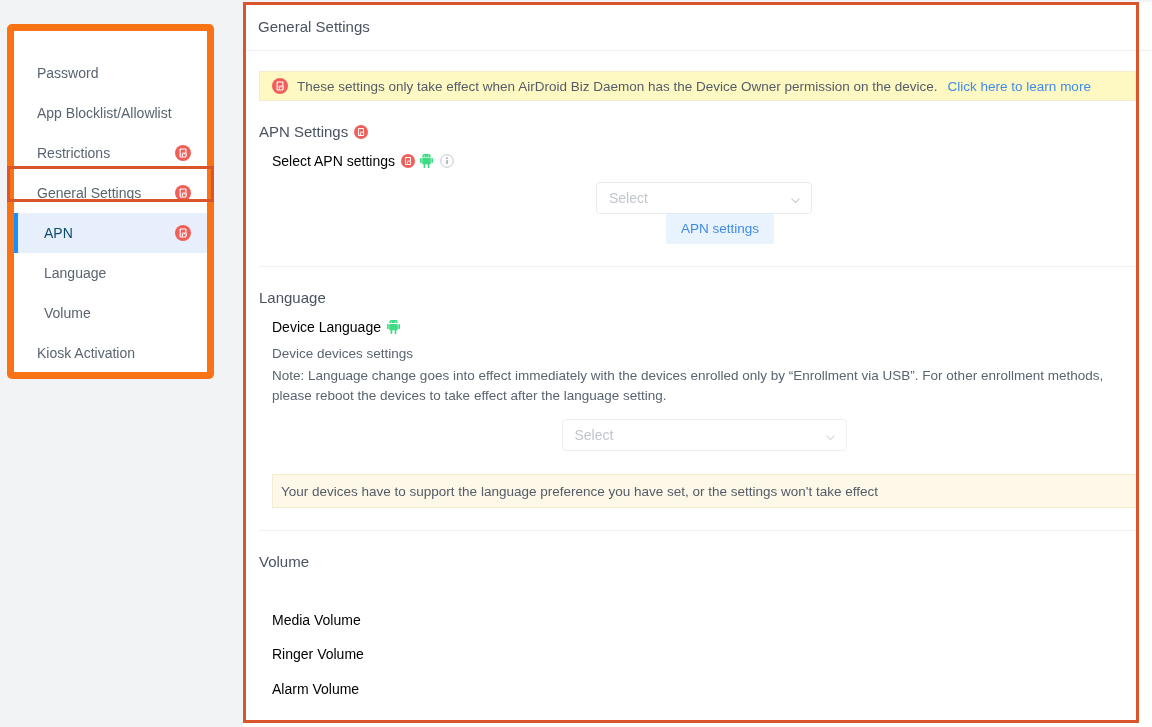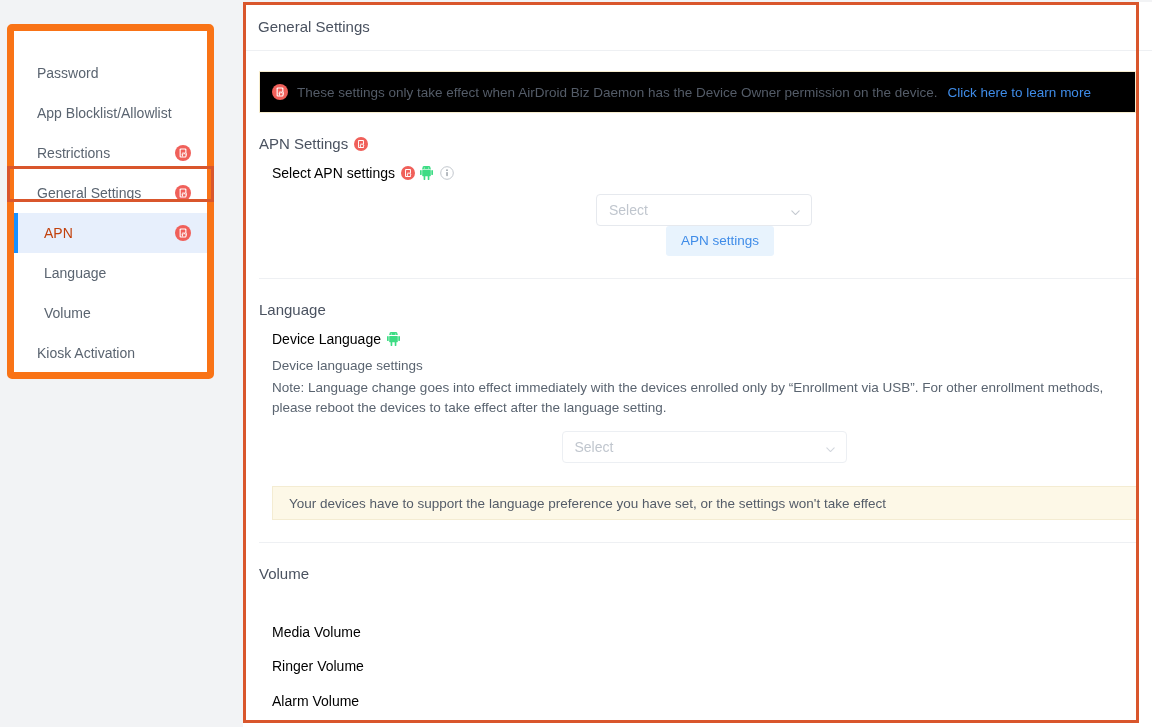--- a/index.html
+++ b/index.html
@@ -38,21 +38,21 @@
     padding: 0 16px 0 23px;
     color: #5a6470;
     font-size: 14px;
     cursor: pointer;
     white-space: nowrap;
   }
   .nav-item .nav-label { flex: 1 1 auto; }
   .nav-item.sub { padding-left: 30px; }
   .nav-item.active {
     background: #e7effc;
-    color: #c2410c;
+    color: #0c4a6e;
   }
   .nav-item.active::before {
     content: "";
     position: absolute;
     left: 0; top: 0; bottom: 0;
     width: 4px;
     background: #1890ff;
   }
   .nav-spacer-top { height: 22px; }
 
@@ -75,23 +75,23 @@
   }
   .panel-title {
     font-size: 15px;
     color: #4a5260;
   }
   .panel-body { padding: 0 0 0 0; }
 
   
   .alert-banner {
     margin: 20px 16px 0 16px;
-    background: #000000;
+    background: #fef9c3;
     border: 1px solid #f6eccd;
-    height: 42px;
+    height: 30px;
     display: flex;
     align-items: center;
     padding: 0 12px;
     font-size: 13.5px;
     color: #545c68;
     white-space: nowrap;
   }
   .alert-banner .alert-text { margin-left: 9px; }
   .alert-link {
     color: #3f8ce8;
@@ -180,21 +180,21 @@
     cursor: pointer;
     line-height: 30px;
   }
   .warn-box {
     margin: 23px 0 0 0;
     background: #fdf8e7;
     border: 1px solid #f4ecd2;
     height: 34px;
     display: flex;
     align-items: center;
-    padding: 0 16px;
+    padding: 0 8px;
     font-size: 13.5px;
     color: #545c68;
     width: 866px;
   }
 
   
   .ico { display: inline-block; vertical-align: middle; flex: 0 0 auto; }
   .ico-lock-16 { width: 16px; height: 16px; }
   .ico-lock-14 { width: 14px; height: 14px; }
   .ico-droid { width: 13px; height: 14px; }
@@ -393,21 +393,21 @@
                   <rect x="7.7" y="9.6" width="1.7" height="4.4" rx="0.85"></rect>
                   <rect x="3.2" y="0.2" width="0.55" height="2.3" rx="0.27" transform="rotate(-30 3.4 1.3)"></rect>
                   <rect x="9.2" y="0.2" width="0.55" height="2.3" rx="0.27" transform="rotate(30 9.5 1.3)"></rect>
                 </g>
                 <circle cx="4.3" cy="1.9" r="0.5" fill="#ffffff"></circle>
                 <circle cx="8.7" cy="1.9" r="0.5" fill="#ffffff"></circle>
               </svg>
             </span>
           </div>
 
-          <div class="field-desc">Device language settings</div>
+          <div class="field-desc">Device devices settings</div>
           <div class="field-note">Note: Language change goes into effect immediately with the devices enrolled only by “Enrollment via USB”. For other enrollment methods, please reboot the devices to take effect after the language setting.</div>
 
           <div class="control-row">
             <div class="select-box wide">
               <span class="select-placeholder">Select</span>
               <span class="ico chevron">
                 <svg viewBox="0 0 12 12" width="11" height="11" xmlns="http://www.w3.org/2000/svg">
                   <path d="M2 4.2 L6 8.2 L10 4.2" fill="none" stroke="#d2d6dd" stroke-width="1.2" stroke-linecap="round" stroke-linejoin="round"></path>
                 </svg>
               </span>

